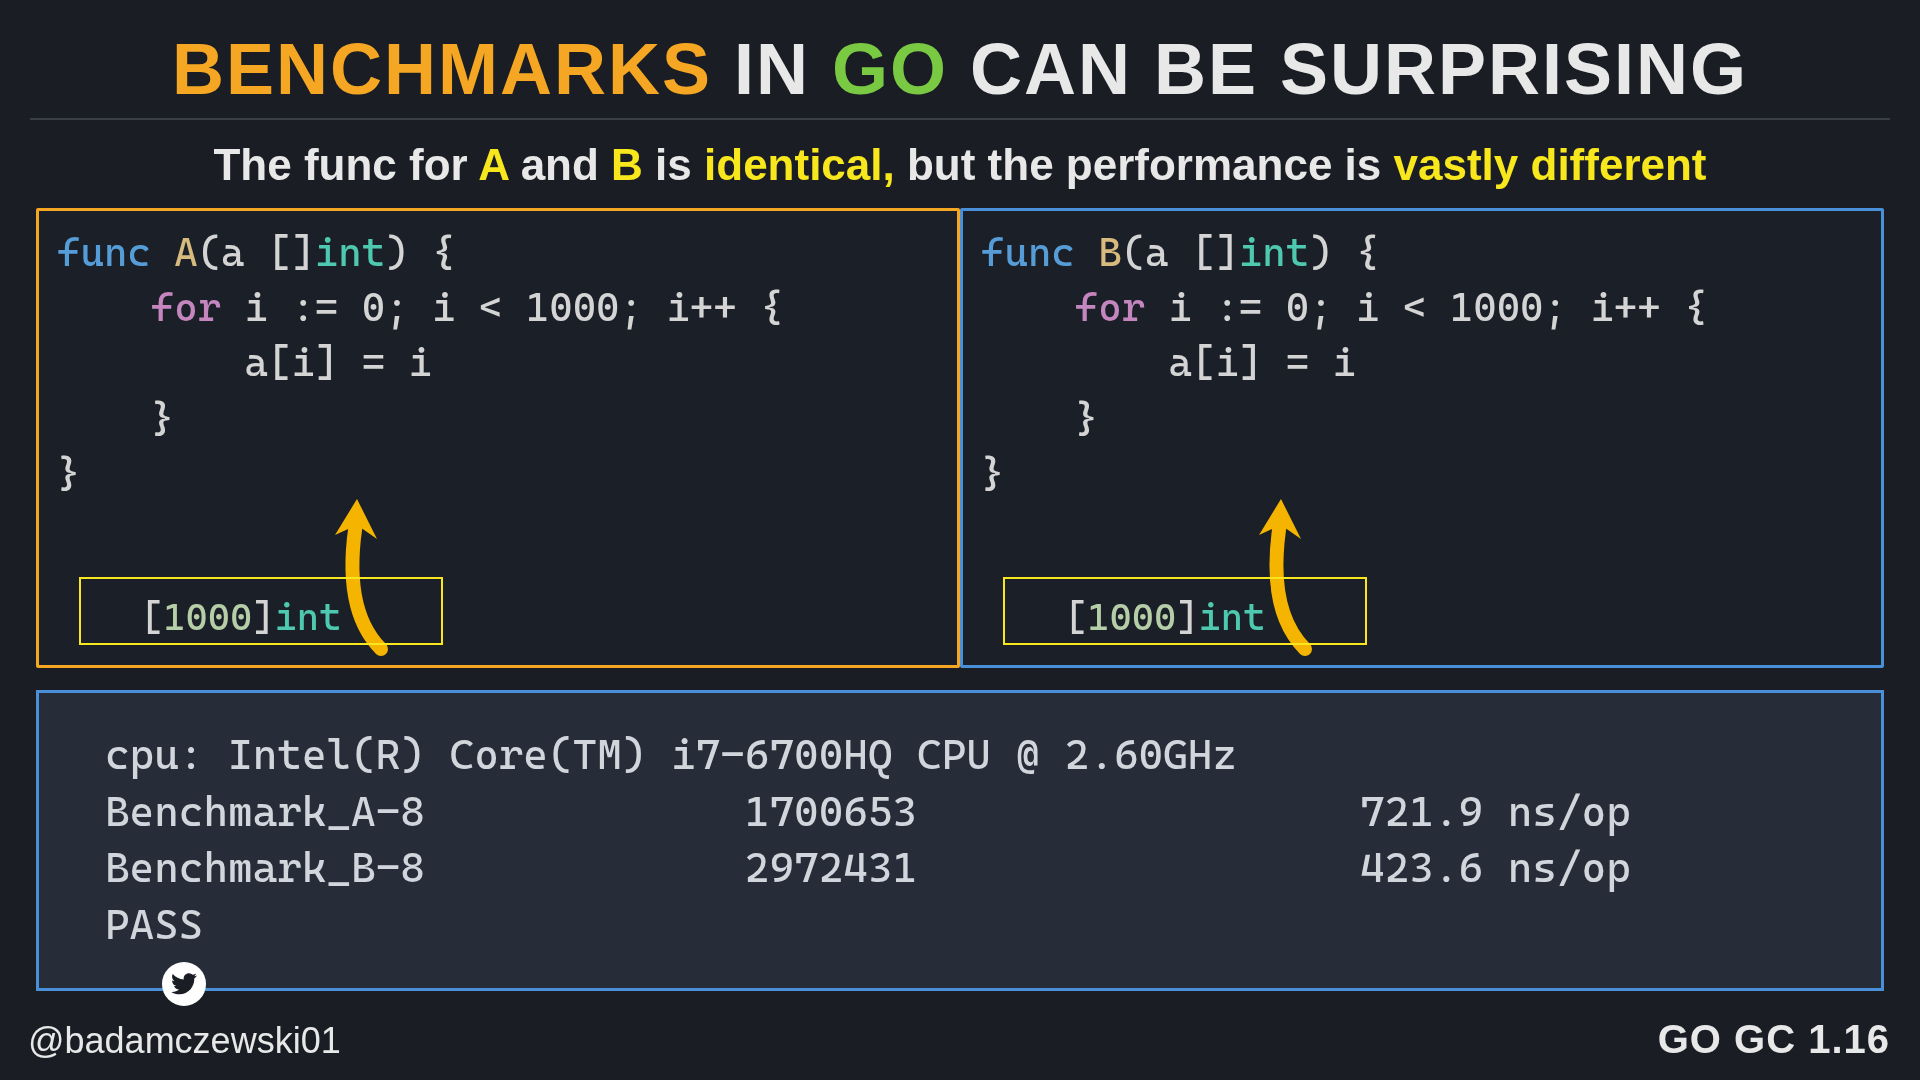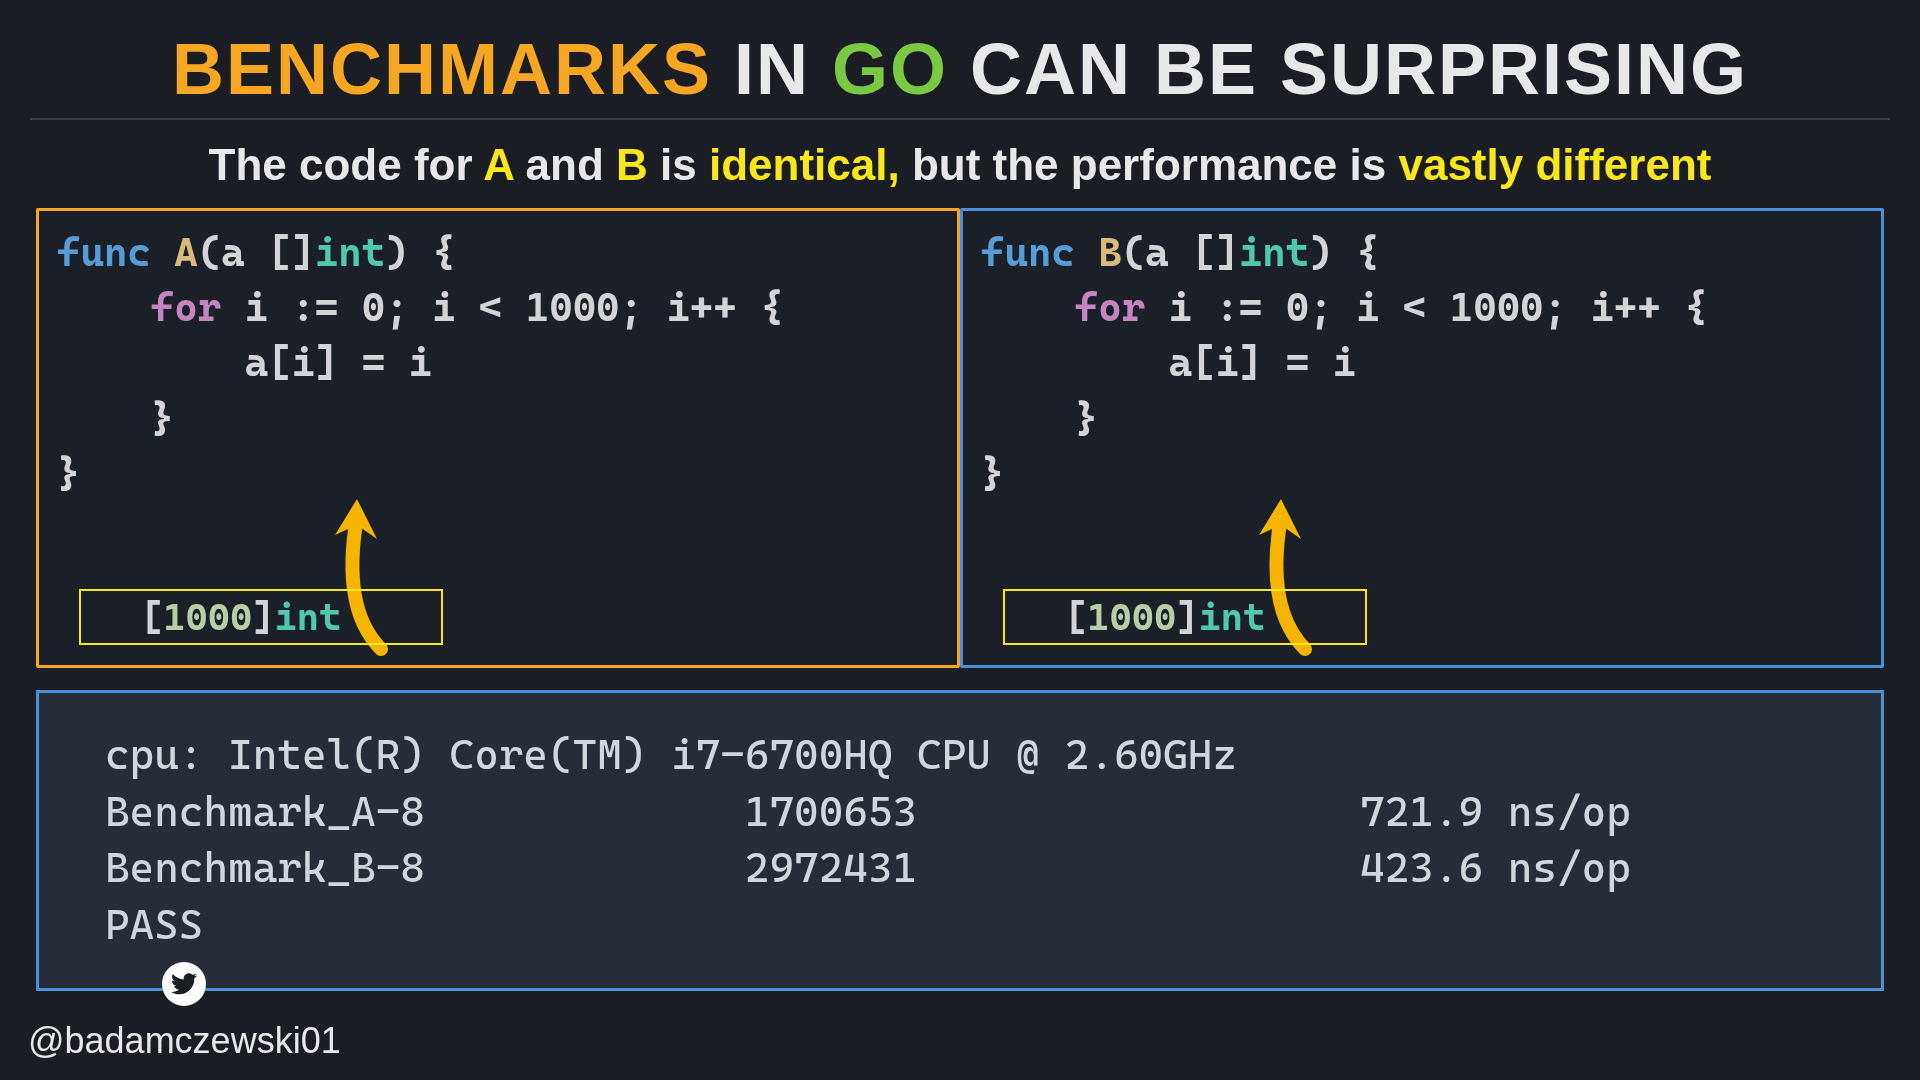--- a/index.html
+++ b/index.html
@@ -50,21 +50,20 @@
   .subtitle .y { color: var(--accent-yellow); }
   hr.rule {
     border: none;
     border-top: 2px solid #3a3f46;
     margin: 6px 0 4px 0;
   }
 
   .cols {
     display: flex;
     padding: 0 6px;
-    font-weight: bold;
   }
   .codebox {
     flex: 1;
     position: relative;
     background: #1b2028;
     border: 3px solid;
     border-radius: 2px;
     padding: 14px 18px 68px 18px;
     height: 460px;
   }
@@ -83,21 +82,21 @@
   .kw-type { color: var(--kw-teal); }
   .kw-for  { color: var(--kw-mag); }
   .fn-name { color: var(--pale); }
   .punct   { color: var(--text); }
 
   .tagbox {
     position: absolute;
     left: 40px;
     bottom: 20px;
     border: 2px solid var(--accent-yellow);
-    padding: 4px 100px 4px 60px;
+    padding: 16px 100px 4px 60px;
     font-family: "Cascadia Mono", "Consolas", monospace;
     font-size: 38px;
     margin-top: 26px;
   }
   .tagbox .br { color: var(--text); }
   .tagbox .n  { color: var(--num); }
   .tagbox .t  { color: var(--kw-teal); }
 
   .arrow {
     position: absolute;
@@ -157,21 +156,21 @@
   <div class="title">
     <span class="c-orange">BENCHMARKS</span>
     <span>IN</span>
     <span class="c-green">GO</span>
     <span>CAN BE SURPRISING</span>
   </div>
 
   <hr class="rule">
 
   <div class="subtitle">
-    <span>The code for </span><span class="y">A</span><span> and </span><span class="y">B</span><span> is </span><span class="y">identical,</span><span> but the performance is </span><span class="y">vastly different</span>
+    <span>The func for </span><span class="y">A</span><span> and </span><span class="y">B</span><span> is </span><span class="y">identical,</span><span> but the performance is </span><span class="y">vastly different</span>
   </div>
 
   <div class="cols">
 
     <div class="codebox orange">
 <pre class="code"><span class="kw-fn">func</span> <span class="fn-name">A</span><span class="punct">(a []</span><span class="kw-type">int</span><span class="punct">) {</span>
     <span class="kw-for">for</span><span> i := 0; i &lt; 1000; i++ {</span>
 <span>        a[i] = i</span>
 <span>    }</span>
 <span>}</span></pre>
@@ -215,14 +214,15 @@
   <div class="footer">
     <span class="twicon">
       <svg viewBox="0 0 24 24" width="44" height="44" fill="#ffffff">
         <circle cx="12" cy="12" r="12" fill="#ffffff"></circle>
         <path fill="#1a1e24" d="M19 7.3c-.5.2-1 .4-1.6.5.6-.3 1-.9 1.2-1.5-.5.3-1.1.6-1.8.7-.5-.5-1.3-.9-2.1-.9-1.6 0-2.9 1.3-2.9 2.9 0 .2 0 .4.1.6-2.4-.1-4.5-1.3-6-3-.3.4-.4.9-.4 1.5 0 1 .5 1.9 1.3 2.4-.5 0-.9-.1-1.3-.4v.1c0 1.4 1 2.6 2.3 2.8-.2.1-.5.1-.8.1-.2 0-.4 0-.5-.1.4 1.2 1.5 2 2.8 2-1 .8-2.3 1.3-3.7 1.3H5c1.3.8 2.8 1.3 4.4 1.3 5.3 0 8.2-4.4 8.2-8.2v-.4c.6-.4 1-.9 1.4-1.5z"></path>
       </svg>
     </span>
     <span>@badamczewski01</span>
   </div>
 
+  <div class="version">GO GC 1.16</div>
 
 </div>
 
 </body></html>

